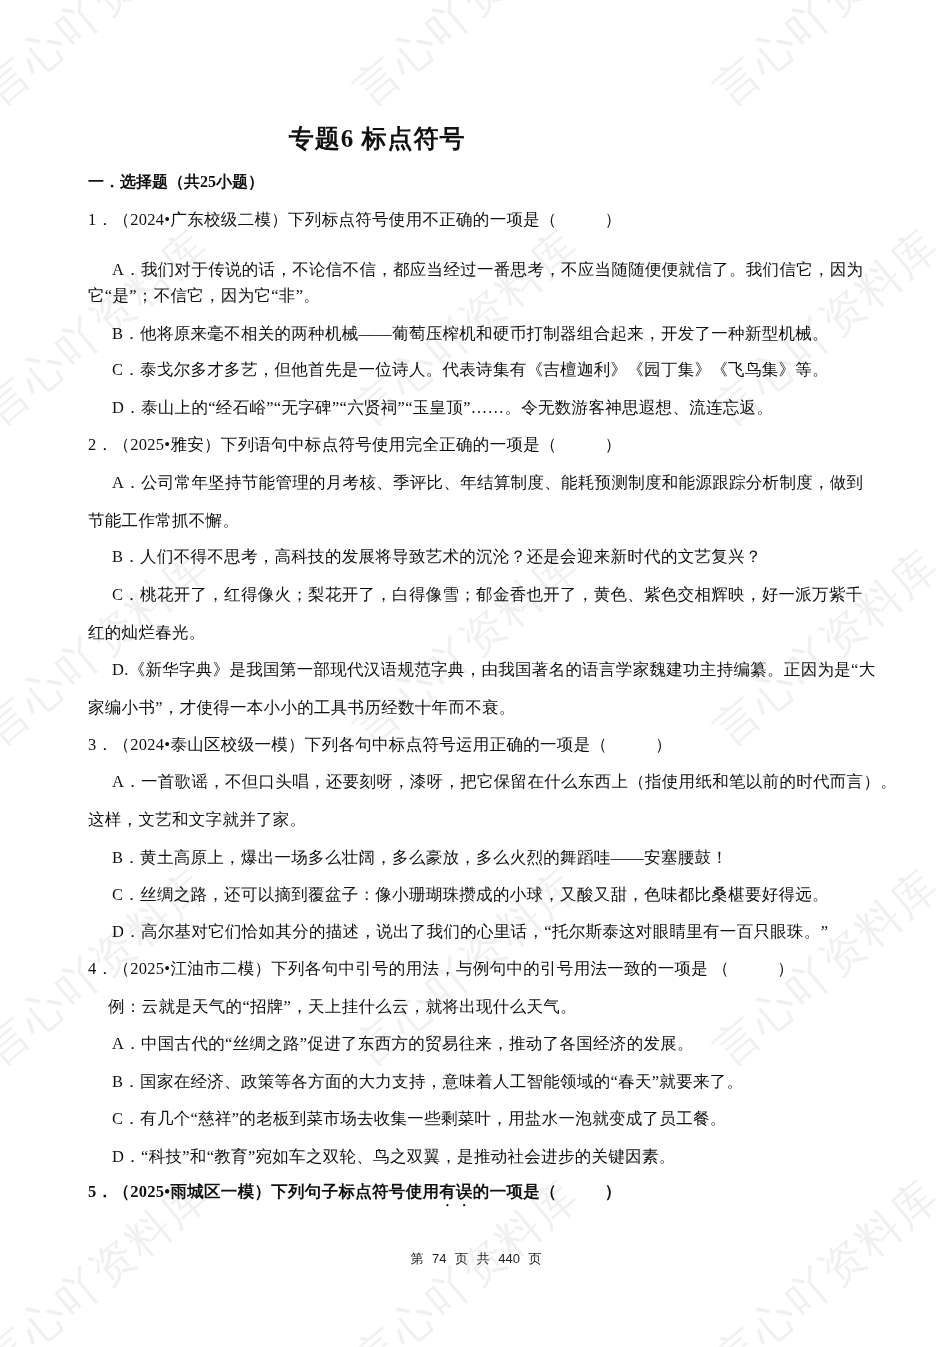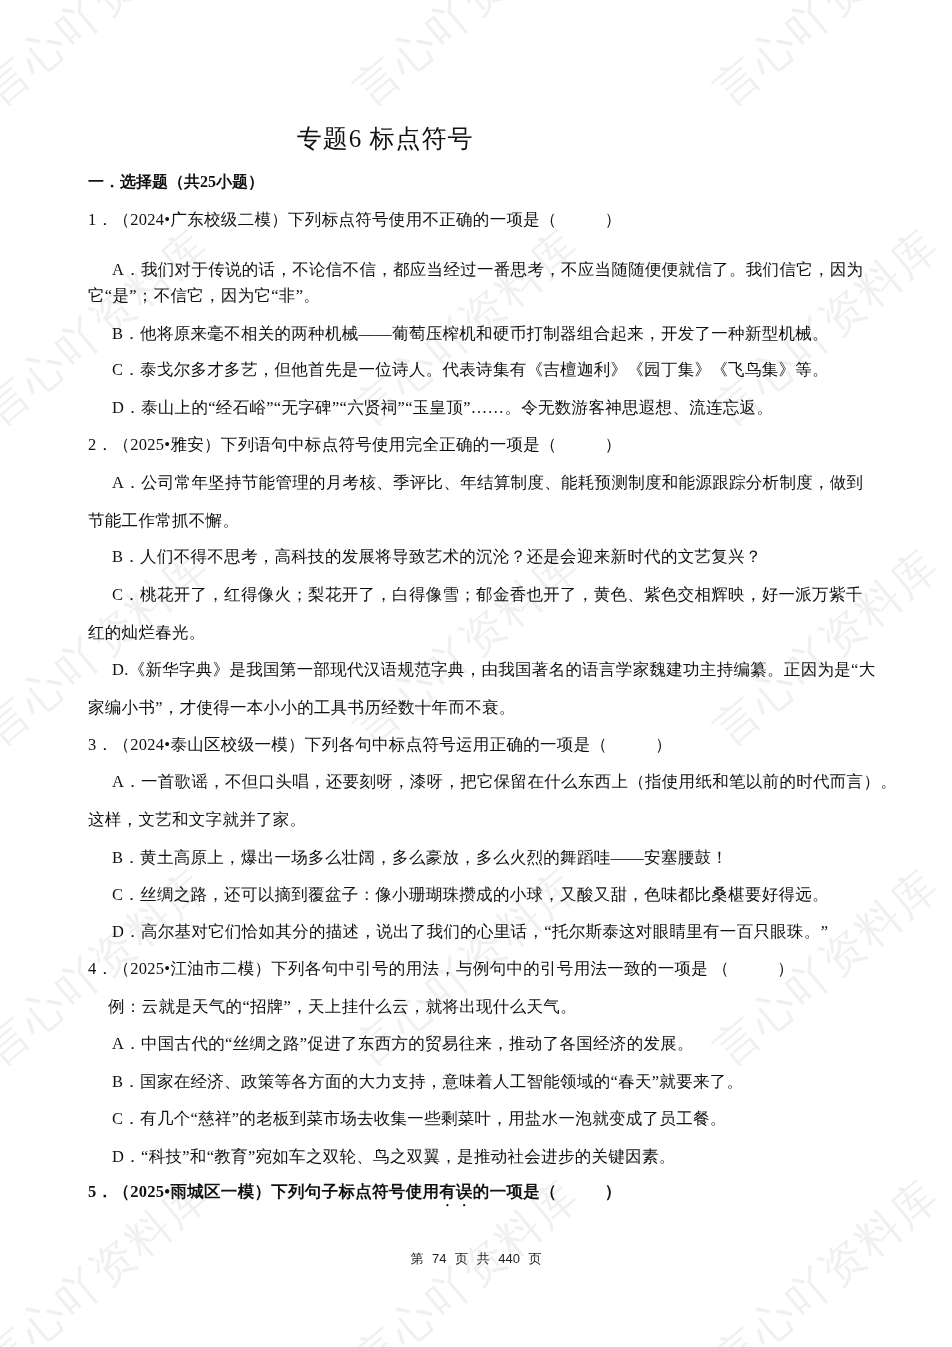--- a/index.html
+++ b/index.html
@@ -3,22 +3,22 @@
 <meta charset="utf-8">
 <style>
   html, body { margin: 0; padding: 0; background: #ffffff; }
   body { width: 952px; height: 1347px; position: relative; overflow: hidden;
          font-family: "Liberation Serif", "DejaVu Serif", serif; color: #111; }
   .watermarks { position: absolute; inset: 0; pointer-events: none; z-index: 0; }
   .wm { position: absolute; font-family: "DejaVu Sans", sans-serif; font-size: 44px;
         color: rgba(0,0,0,0.06); transform: rotate(-40deg); transform-origin: left bottom;
         white-space: nowrap; letter-spacing: 2px; }
   .page { position: absolute; inset: 0; z-index: 1; }
-  .title { position: absolute; top: 122px; left: 8px; width: 754px; text-align: center;
-           font-size: 25px; font-weight: normal; letter-spacing: 1px; }
+  .title { position: absolute; top: 122px; left: 0; width: 754px; text-align: center;
+           font-size: 25px; font-weight: bold; letter-spacing: 1px; }
   .section { position: absolute; left: 88px; top: 172px; font-size: 16px; font-weight: bold; }
   .line { position: absolute; font-size: 16.5px; white-space: nowrap; letter-spacing: 0.3px; }
   .q { left: 88px; }
   .opt { left: 112px; }
   .cont { left: 88px; }
   .paren { display: inline-block; width: 48px; }
   .dot { text-emphasis: filled dot; text-emphasis-position: under; -webkit-text-emphasis: filled dot; -webkit-text-emphasis-position: under; }
   .footer { position: absolute; top: 1250px; left: 0; width: 952px; text-align: center;
             font-family: Liberation Sans, sans-serif; font-size: 13px; color: #222; word-spacing: 5px; }
 </style>

